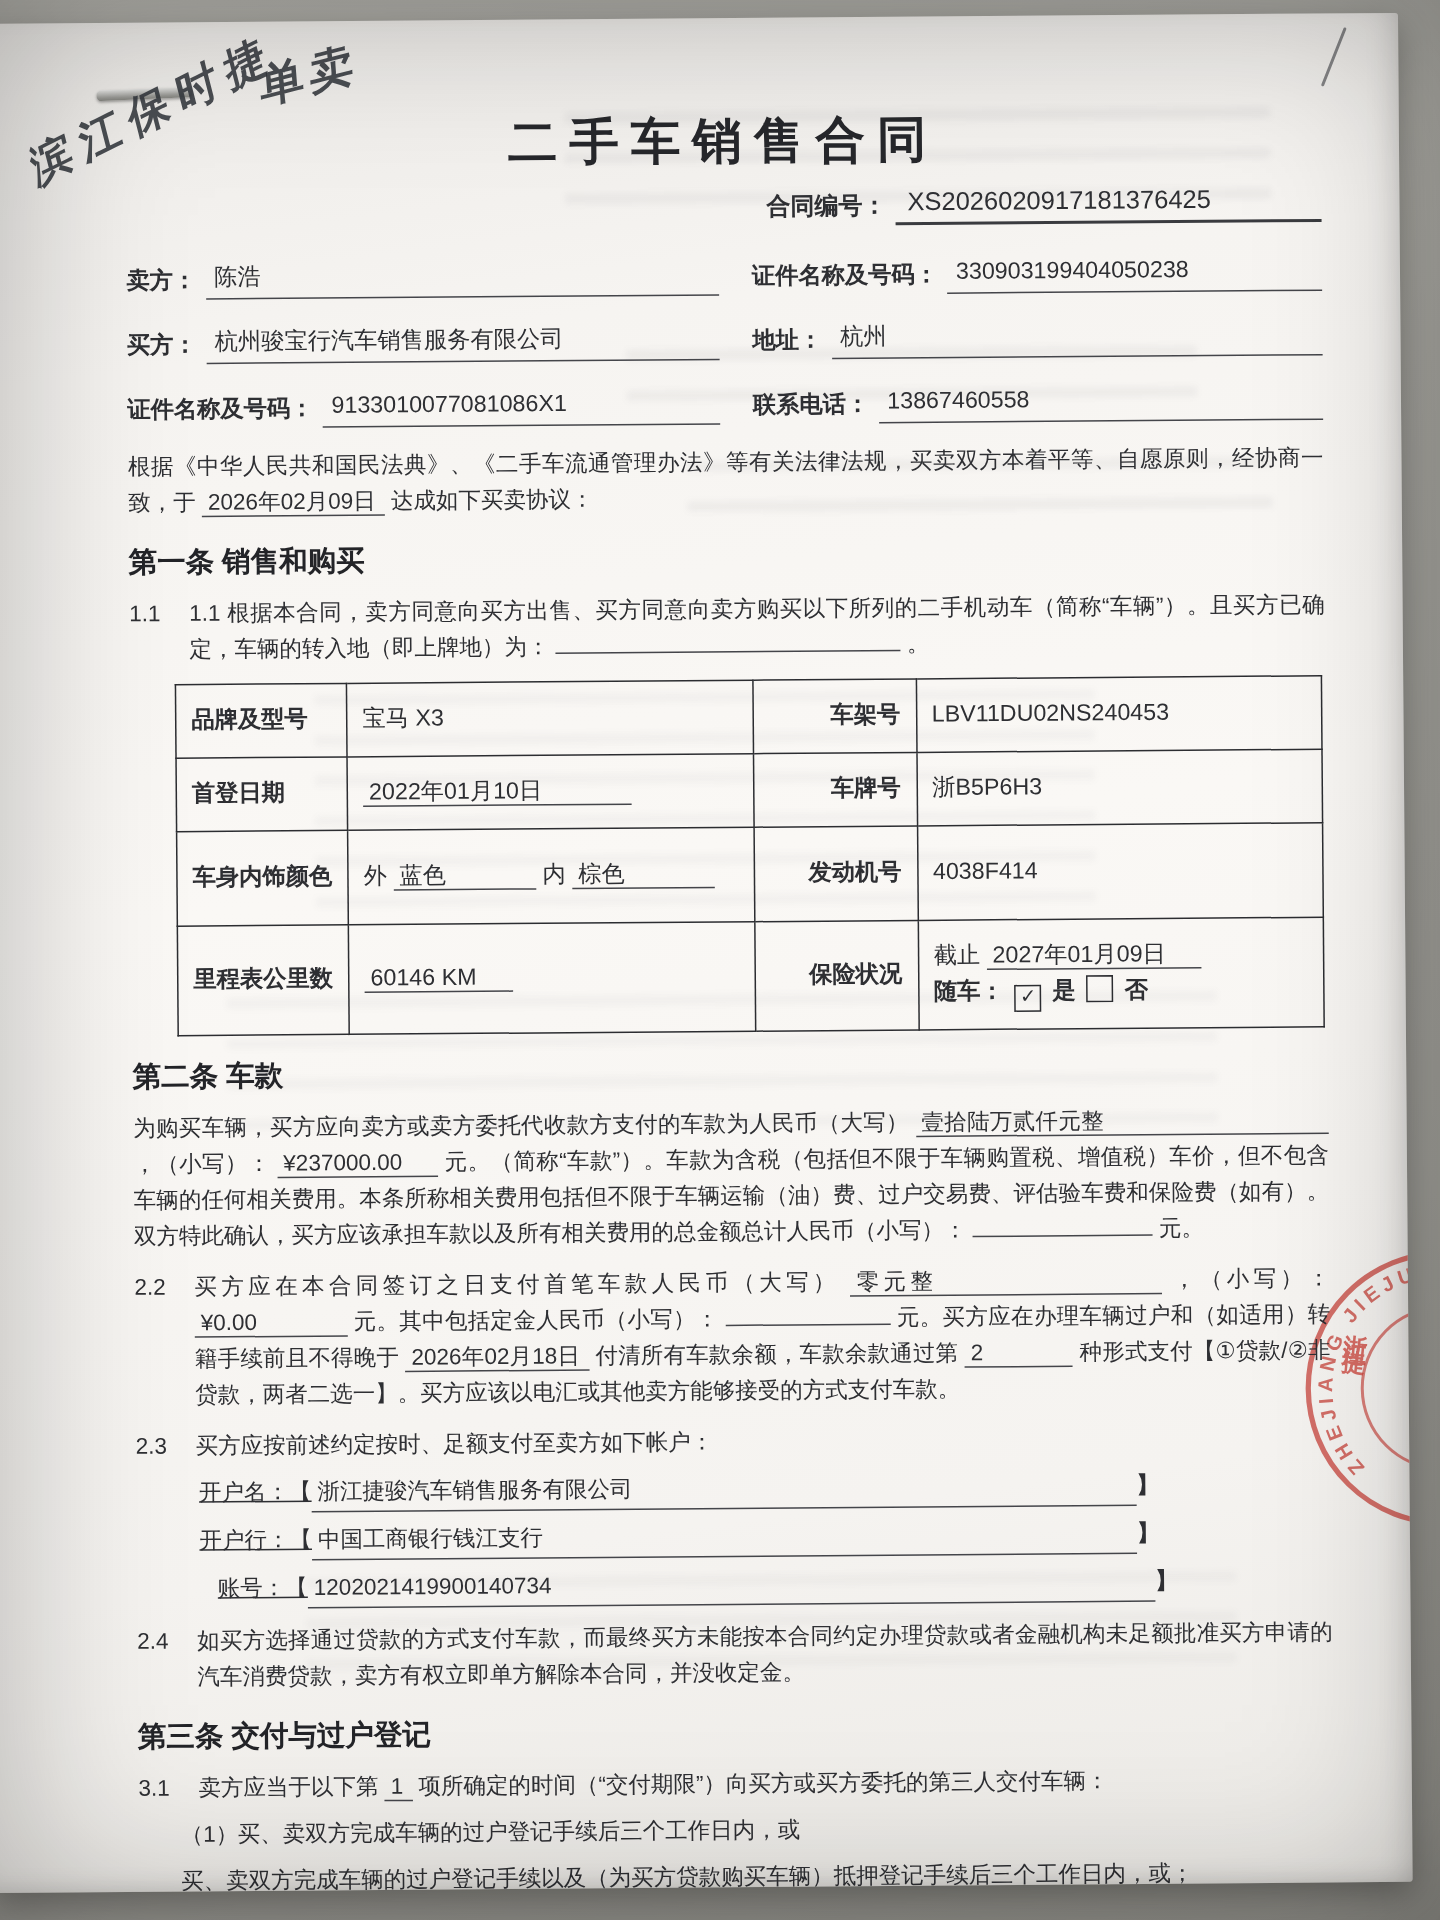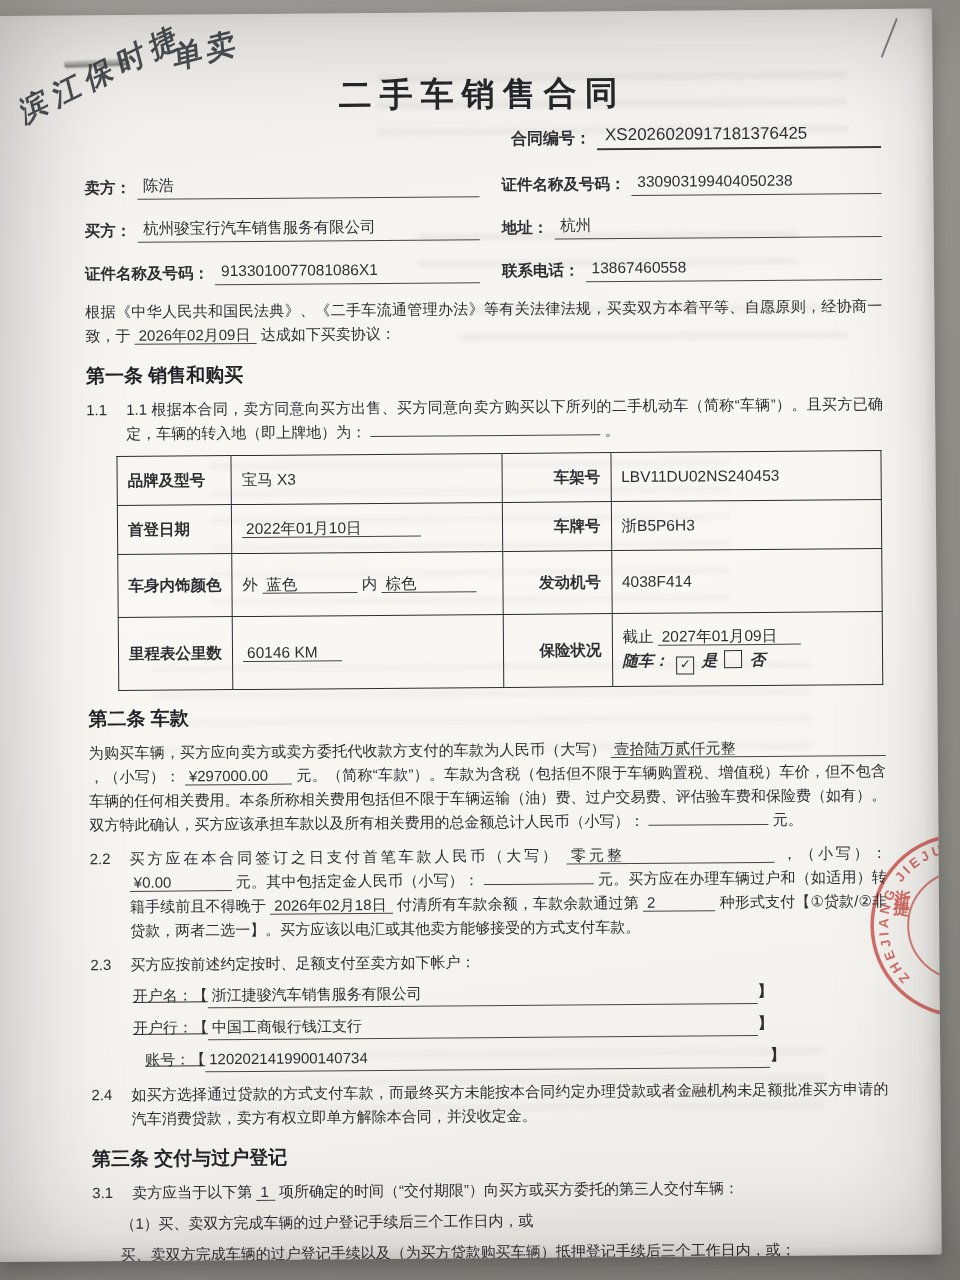--- a/index.html
+++ b/index.html
@@ -72,21 +72,21 @@
   table.veh td{border:1.8px solid #2c2d31;padding:4px 10px;vertical-align:middle;font-size:15.5px;}
   table.veh td.lab{font-weight:700;width:93px;}
   table.veh td.lab2{font-weight:700;width:88px;text-align:right;}
   table.veh tr.r1 td{height:40px;}
   table.veh tr.r2 td{height:40px;}
   table.veh tr.r3 td{height:54px;}
   table.veh tr.r4 td{height:64px;}
   .cb{display:inline-block;width:16px;height:16px;border:1.8px solid #2c2d31;vertical-align:-3px;
     text-align:center;line-height:14px;font-size:13px;margin:0 3px;}
   .ins-line{display:block;}
-  .bold{font-weight:700;font-style:italic;}
+  .bold{font-weight:700;}
 </style>
 </head>
 <body>
 
 <div class="paper">
 
   <div class="staple"></div>
   <div class="pen-stroke"></div>
   <div class="hand hand-short">单卖</div>
   <div class="hand hand-long">滨江保时捷</div>
@@ -208,21 +208,21 @@
     </tbody>
       </table>
 
     <h2>第二条 车款</h2>
 
     <div class="clause">
       <span class="body">
         <span>为购买车辆，买方应向卖方或卖方委托代收款方支付的车款为人民币（大写）</span>
         <span class="u pad-xl">壹拾陆万贰仟元整</span>
         <span>，（小写）：</span>
-        <span class="u pad-md">¥297000.00</span>
+        <span class="u pad-md">¥237000.00</span>
         <span>元。（简称“车款”）。车款为含税（包括但不限于车辆购置税、增值税）车价，但不包含车辆的任何相关费用。本条所称相关费用包括但不限于车辆运输（油）费、过户交易费、评估验车费和保险费（如有）。双方特此确认，买方应该承担车款以及所有相关费用的总金额总计人民币（小写）：</span>
         <span class="blank w120"></span>
         <span>元。</span>
       </span>
     </div>
 
     <div class="clause">
       <span class="num">2.2</span>
       <span class="body">
         <span>买方应在本合同签订之日支付首笔车款人民币（大写）</span>

